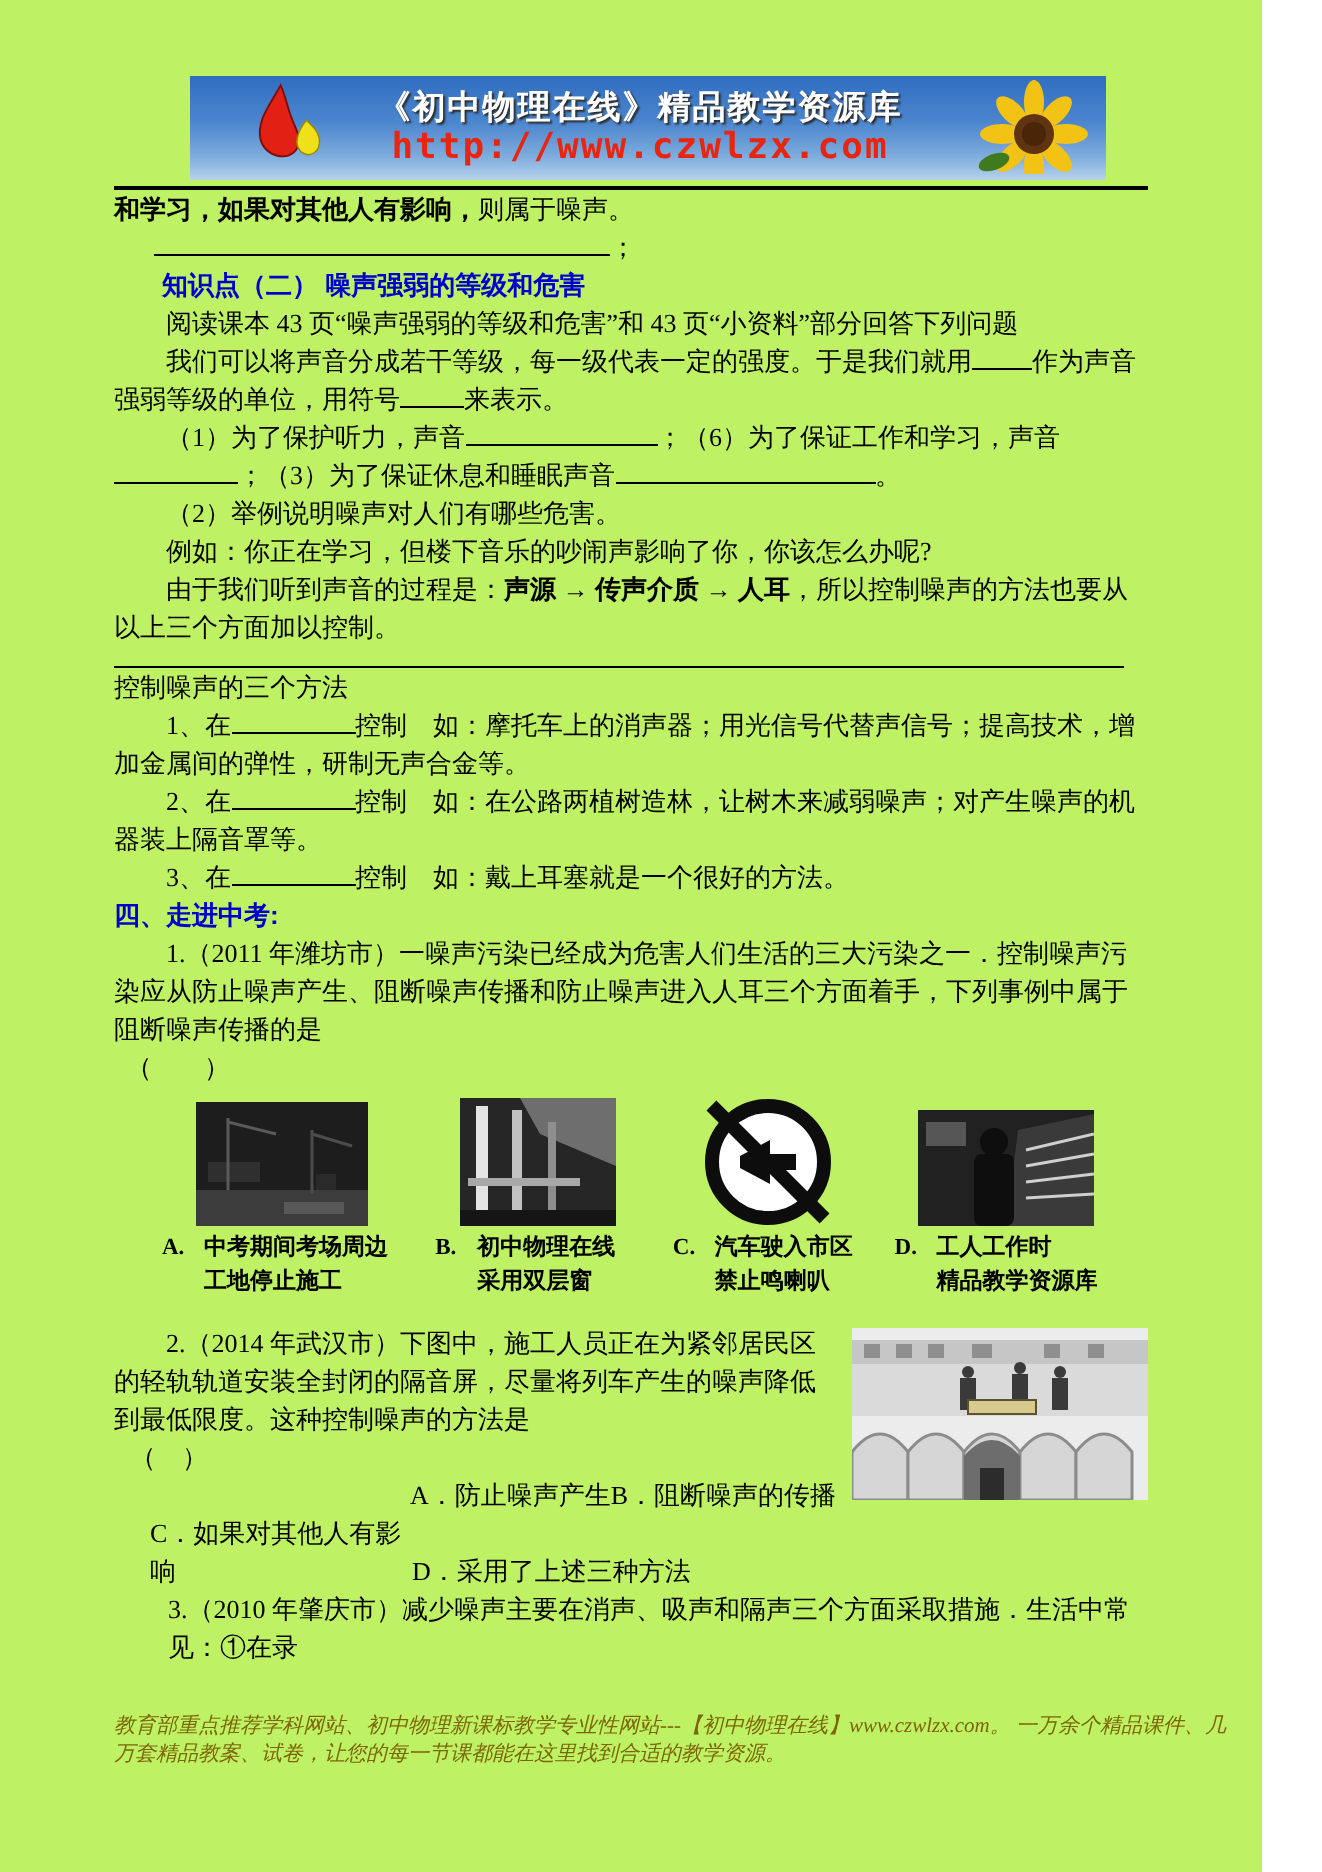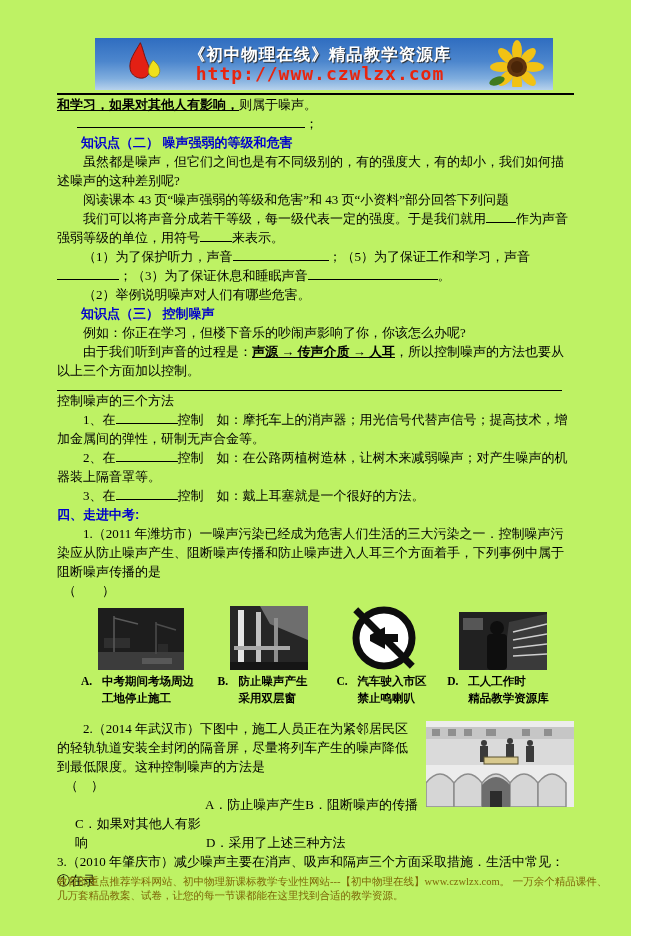--- a/index.html
+++ b/index.html
@@ -15,45 +15,45 @@
   .banner-title{font-family:"Liberation Sans","DejaVu Sans",sans-serif;font-weight:bold;
                 font-size:16.5px;color:#ffffff;letter-spacing:1px;text-shadow:1px 1px 1px #2a2a2a;}
   .banner-url{font-family:"DejaVu Sans Mono","Liberation Mono",monospace;font-weight:bold;
               font-size:18px;color:#e8250e;letter-spacing:1px;margin-top:1px;}
   .banner-flower{margin-right:6px;flex:0 0 auto;}
   .top-rule{border-top:2px solid #000;margin-top:3px;}
 
   p{margin:0;}
   .indent{text-indent:26px;}
   .h-blue{color:#0000cc;font-weight:bold;font-family:"Liberation Sans","DejaVu Sans",sans-serif;}
-  .bold-u{font-weight:bold;text-decoration:underline;}
+  .bold-u{font-weight:bold;}
   .blank{display:inline-block;border-bottom:1px solid #000;height:13px;vertical-align:baseline;}
 
   .rule-line{border-top:1px solid #000;width:505px;margin-top:10px;}
 
   
   .opts{display:flex;margin:4px 0 0 24px;}
   .opt{margin-right:16px;}
   .opt-a{width:122px;} .opt-b{width:104px;} .opt-c{width:96px;} .opt-d{width:112px;}
   .opt-img{height:66px;display:flex;align-items:flex-end;justify-content:center;}
   .opt-cap{display:flex;font-weight:bold;font-size:11.5px;line-height:17px;margin-top:3px;}
   .cap-label{flex:0 0 21px;}
   .cap-text{flex:1;}
 
   
   .q2{margin-top:12px;}
   .q2-photo{float:right;width:148px;height:86px;margin:2px 0 2px 8px;}
   .q2-optline1{padding-left:21px;text-align:right;}
   .q2-optline2{padding-left:18px;}
   .optA{display:inline-block;width:148px;}
   .optC{display:inline-block;width:131px;}
-  .q3{clear:both;}
-
-  .footer{position:absolute;left:57px;top:875px;width:558px;
-          font-size:10.5px;line-height:14px;color:#7d6608;}
+  .q3{clear:both;margin-left:27px;}
+
+  .footer{position:absolute;left:57px;top:857px;width:558px;
+          font-size:10.5px;line-height:14px;color:#7d6608;font-style:italic;}
 </style>
 </head>
 <body>
 
 <div class="page">
   <div class="content">
 
     <div class="banner">
       <span class="banner-logo">
         <svg width="46" height="44" viewBox="0 0 50 46">
@@ -82,27 +82,25 @@
           <ellipse cx="24" cy="44" rx="8" ry="4" fill="#3f7a1e" transform="rotate(-20 24 44)"></ellipse>
         </svg>
       </span>
     </div>
     <div class="top-rule"></div>
 
     <p><span class="bold-u">和学习，如果对其他人有影响，</span><span>则属于噪声。</span></p>
     <p class="blank-line"><span class="blank" style="width:228px;margin-left:20px;"></span><span>；</span></p>
 
     <p class="h-blue" style="padding-left:24px;">知识点（二）  噪声强弱的等级和危害</p>
-    <p class="indent">虽然都是噪声，但它们之间也是有不同级别的，有的强度大，有的却小，我们如何描述噪声的这种差别呢?</p>
     <p class="indent">阅读课本 43 页“噪声强弱的等级和危害”和 43 页“小资料”部分回答下列问题</p>
     <p class="indent"><span>我们可以将声音分成若干等级，每一级代表一定的强度。于是我们就用</span><span class="blank" style="width:30px;"></span><span>作为声音强弱等级的单位，用符号</span><span class="blank" style="width:32px;"></span><span>来表示。</span></p>
-    <p class="indent"><span>（1）为了保护听力，声音</span><span class="blank" style="width:96px;"></span><span>；（5）为了保证工作和学习，声音</span><span class="blank" style="width:62px;"></span><span>；（3）为了保证休息和睡眠声音</span><span class="blank" style="width:130px;"></span><span>。</span></p>
+    <p class="indent"><span>（1）为了保护听力，声音</span><span class="blank" style="width:96px;"></span><span>；（6）为了保证工作和学习，声音</span><span class="blank" style="width:62px;"></span><span>；（3）为了保证休息和睡眠声音</span><span class="blank" style="width:130px;"></span><span>。</span></p>
     <p class="indent">（2）举例说明噪声对人们有哪些危害。</p>
 
-    <p class="h-blue" style="padding-left:24px;">知识点（三）  控制噪声</p>
     <p class="indent">例如：你正在学习，但楼下音乐的吵闹声影响了你，你该怎么办呢?</p>
     <p class="indent"><span>由于我们听到声音的过程是：</span><span class="bold-u">声源 → 传声介质 → 人耳</span><span>，所以控制噪声的方法也要从以上三个方面加以控制。</span></p>
 
     <div class="rule-line"></div>
     <p>控制噪声的三个方法</p>
     <p class="indent"><span>1、在</span><span class="blank" style="width:62px;"></span><span>控制　如：摩托车上的消声器；用光信号代替声信号；提高技术，增加金属间的弹性，研制无声合金等。</span></p>
     <p class="indent"><span>2、在</span><span class="blank" style="width:62px;"></span><span>控制　如：在公路两植树造林，让树木来减弱噪声；对产生噪声的机器装上隔音罩等。</span></p>
     <p class="indent"><span>3、在</span><span class="blank" style="width:62px;"></span><span>控制　如：戴上耳塞就是一个很好的方法。</span></p>
 
     <p class="h-blue">四、走进中考:</p>
@@ -136,21 +134,21 @@
             <polygon points="30,0 78,0 78,34 40,18" fill="#6e6e6e"></polygon>
             <rect x="8" y="4" width="6" height="56" fill="#e4e4e4"></rect>
             <rect x="26" y="6" width="5" height="54" fill="#c2c2c2"></rect>
             <rect x="44" y="12" width="4" height="48" fill="#8e8e8e"></rect>
             <rect x="4" y="40" width="56" height="4" fill="#a8a8a8"></rect>
             <rect x="0" y="56" width="78" height="8" fill="#151515"></rect>
           </svg>
         </div>
         <div class="opt-cap">
           <span class="cap-label">B.</span>
-          <span class="cap-text"><span>防止噪声产生</span><br><span>采用双层窗</span></span>
+          <span class="cap-text"><span>初中物理在线</span><br><span>采用双层窗</span></span>
         </div>
       </div>
       <div class="opt opt-c">
         <div class="opt-img">
           <svg width="64" height="64" viewBox="0 0 64 64">
             <circle cx="32" cy="32" r="28" fill="#ffffff" stroke="#0d0d0d" stroke-width="7"></circle>
             <path d="M18,29 L33,21 L33,43 L18,35 Z" fill="#0d0d0d"></path>
             <rect x="33" y="28" width="13" height="8" fill="#0d0d0d"></rect>
             <rect x="-8" y="28.5" width="80" height="7" fill="#0d0d0d" transform="rotate(45 32 32)"></rect>
           </svg>

